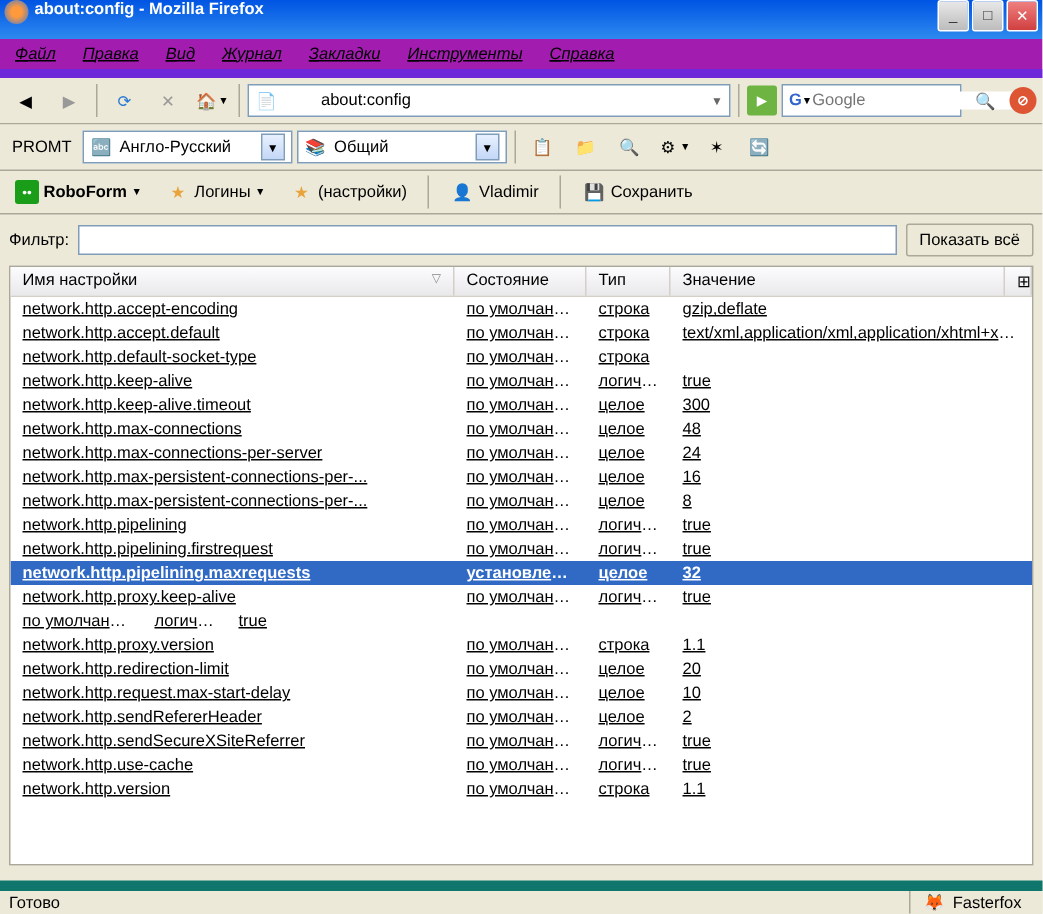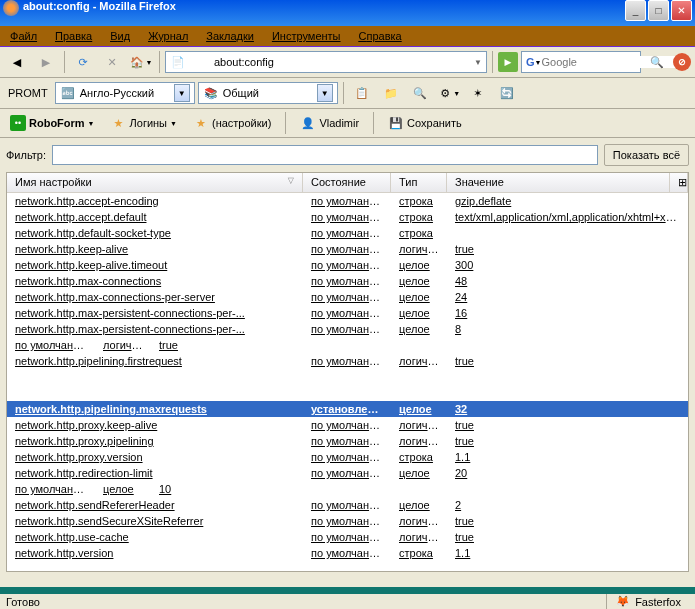--- a/index.html
+++ b/index.html
@@ -2,40 +2,40 @@
 <html><head>
 <meta charset="utf-8">
 <style>
 * { margin: 0; padding: 0; box-sizing: border-box; font-family: Tahoma, sans-serif; font-size: 11px; }
 body { background: #ece9d8; width: 695px; height: 609px; overflow: hidden; }
 .titlebar { background: linear-gradient(#0054e3,#2e8aef); height: 26px; display: flex; align-items: flex-start; padding: 0 3px; color: #fff; }
 .titlebar-icon { width: 16px; height: 16px; margin-right: 4px; background: radial-gradient(circle,#ff9a3c 30%,#3c78d8); border-radius: 50%; }
 .titlebar-text { flex: 1; font-weight: bold; }
 .winbtn { width: 21px; height: 21px; background: linear-gradient(#e8e8e8,#bcbcbc); border: 1px solid #fff; margin-left: 2px; display: flex; align-items: center; justify-content: center; font-family: Marlett, Arial; font-size: 10px; color: #333; border-radius: 2px; }
 .winbtn.close { background: linear-gradient(#f08080,#d04040); color: #fff; }
-.menubar { background: #a16207; padding: 2px 6px; display: flex; gap: 10px; border-bottom: 1px solid #6d28d9; }
+.menubar { background: #a21caf; padding: 2px 6px; display: flex; gap: 10px; border-bottom: 6px solid #6d28d9; font-style: italic; }
 .menubar span { text-decoration: underline; cursor: default; padding: 2px 4px; }
 .toolbar { background: #ece9d8; padding: 2px 4px; display: flex; align-items: center; gap: 3px; border-bottom: 1px solid #aca899; }
 .tbtn { width: 26px; height: 26px; display: flex; align-items: center; justify-content: center; border: 1px solid transparent; border-radius: 2px; }
 .urlbar { flex: 1; height: 22px; background: #fff; border: 1px solid #7f9db9; display: flex; align-items: center; padding: 0 4px; }
 .urlbar input { border: none; outline: none; flex: 1; font-size: 11px; margin-left: 28px; }
 .searchbox { width: 120px; height: 22px; background: #fff; border: 1px solid #7f9db9; display: flex; align-items: center; padding: 0 4px; }
 .searchbox input { border: none; outline: none; flex: 1; font-size: 11px; color: #888; }
 .dd { height: 22px; background: #fff; border: 1px solid #7f9db9; display: flex; align-items: center; padding: 0 4px; gap: 4px; }
 .dd-arrow { width: 16px; height: 18px; background: linear-gradient(#e8f0fe,#c4d7f7); border: 1px solid #7f9db9; display: flex; align-items: center; justify-content: center; font-size: 8px; }
 .robobar { padding: 3px 6px; display: flex; align-items: center; gap: 8px; border-bottom: 1px solid #aca899; }
 .robo-item { display: flex; align-items: center; gap: 3px; padding: 2px 4px; }
 .filter-row { padding: 6px; display: flex; align-items: center; gap: 6px; }
 .filter-row input { flex: 1; height: 20px; border: 1px solid #7f9db9; padding: 0 4px; }
 .btn { height: 22px; padding: 0 8px; background: #ece9d8; border: 1px solid #aca899; border-radius: 2px; }
 .table-wrap { margin: 0 6px; background: #fff; border: 1px solid #aca899; height: 400px; overflow: auto; }
 .thead { display: flex; background: linear-gradient(#fcfcfe,#e9e9ec); border-bottom: 1px solid #d4d0c8; position: sticky; top: 0; }
 .th { padding: 3px 8px; border-right: 1px solid #d4d0c8; text-align: left; }
 .tr { display: flex; padding: 1px 0; text-decoration: underline; }
-.tr.selected { background: #316ac5; color: #fff; font-weight: bold; margin-top: 32px; }
+.tr.selected { background: #316ac5; color: #fff; font-weight: bold; }
 .td { padding: 1px 8px; overflow: hidden; white-space: nowrap; text-overflow: ellipsis; }
 .c1 { width: 296px; } .c2 { width: 88px; } .c3 { width: 56px; } .c4 { flex: 1; }
 .statusbar { position: absolute; bottom: 0; left: 0; right: 0; height: 22px; background: #ece9d8; border-top: 7px solid #0f766e; display: flex; align-items: center; padding: 0 6px; }
 .status-right { margin-left: auto; display: flex; align-items: center; gap: 4px; padding: 0 8px; border-left: 1px solid #aca899; height: 100%; }
 .ico { width: 16px; height: 16px; display: inline-flex; align-items: center; justify-content: center; }
 .sep { width: 1px; height: 22px; background: #aca899; margin: 0 2px; }
 .go-btn { width: 20px; height: 20px; background: #6db442; border-radius: 2px; display: flex; align-items: center; justify-content: center; color: #fff; font-size: 9px; }
 .red-circle { width: 18px; height: 18px; background: #d53; border-radius: 50%; display: flex; align-items: center; justify-content: center; color: #fff; font-size: 9px; font-weight: bold; }
 </style>
 </head>
@@ -220,20 +220,21 @@
         <div class="td c3">целое</div>
         <div class="td c4">16</div>
       </div>
       <div class="tr">
         <div class="td c1">network.http.max-persistent-connections-per-...</div>
         <div class="td c2">по умолчанию</div>
         <div class="td c3">целое</div>
         <div class="td c4">8</div>
       </div>
       <div class="tr">
+        <div class="td c1">network.http.pipelining</div>
         <div class="td c2">по умолчанию</div>
         <div class="td c3">логиче...</div>
         <div class="td c4">true</div>
       </div>
       <div class="tr">
         <div class="td c1">network.http.pipelining.firstrequest</div>
         <div class="td c2">по умолчанию</div>
         <div class="td c3">логиче...</div>
         <div class="td c4">true</div>
       </div>
@@ -243,38 +244,38 @@
         <div class="td c3">целое</div>
         <div class="td c4">32</div>
       </div>
       <div class="tr">
         <div class="td c1">network.http.proxy.keep-alive</div>
         <div class="td c2">по умолчанию</div>
         <div class="td c3">логиче...</div>
         <div class="td c4">true</div>
       </div>
       <div class="tr">
-        <div class="td c1">network.http.proxy.pipelining</div>
         <div class="td c2">по умолчанию</div>
         <div class="td c3">логиче...</div>
         <div class="td c4">true</div>
       </div>
       <div class="tr">
         <div class="td c1">network.http.proxy.version</div>
         <div class="td c2">по умолчанию</div>
         <div class="td c3">строка</div>
         <div class="td c4">1.1</div>
       </div>
       <div class="tr">
         <div class="td c1">network.http.redirection-limit</div>
         <div class="td c2">по умолчанию</div>
         <div class="td c3">целое</div>
         <div class="td c4">20</div>
       </div>
       <div class="tr">
+        <div class="td c1">network.http.request.max-start-delay</div>
         <div class="td c2">по умолчанию</div>
         <div class="td c3">целое</div>
         <div class="td c4">10</div>
       </div>
       <div class="tr">
         <div class="td c1">network.http.sendRefererHeader</div>
         <div class="td c2">по умолчанию</div>
         <div class="td c3">целое</div>
         <div class="td c4">2</div>
       </div>

